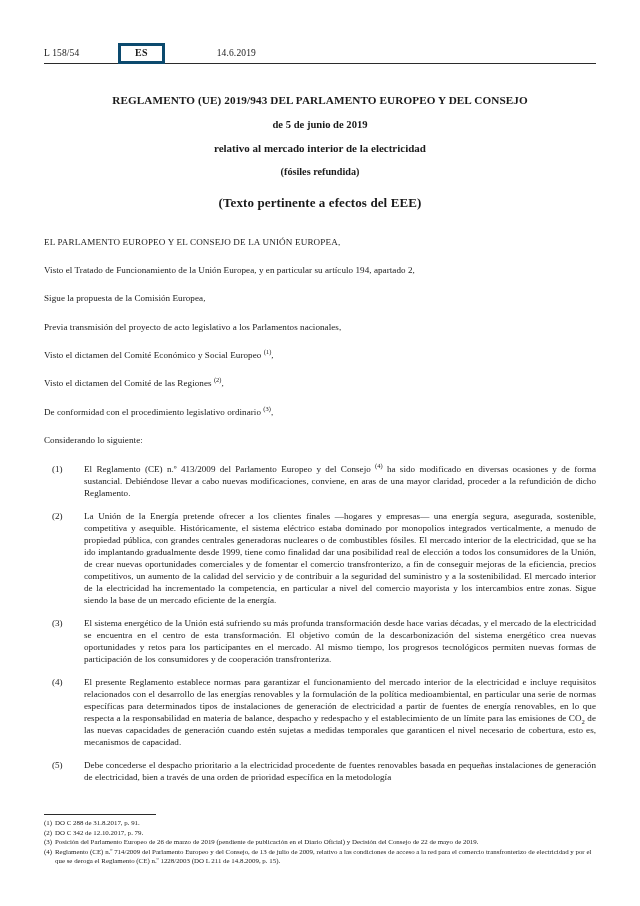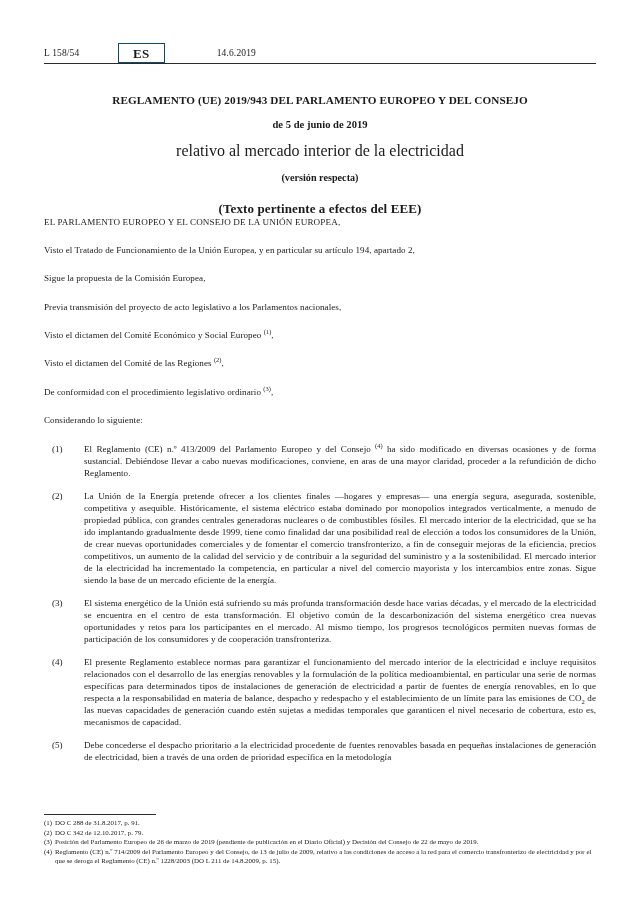--- a/index.html
+++ b/index.html
@@ -36,22 +36,22 @@
     width: 74px;
     flex: 0 0 74px;
     white-space: nowrap;
   }
   .hdr-lang-wrap {
     flex: 0 0 64px;
     display: flex;
     justify-content: flex-start;
   }
   .hdr-lang {
-    border: 1px solid #0c4a6e;
-    font-size: 13px;
+    border: 3px solid #0c4a6e;
+    font-size: 10px;
     line-height: 1;
     padding: 2.5px 14px 2.5px 14px;
     letter-spacing: .4px;
     font-weight: 600;
   }
   .hdr-title {
     flex: 1 1 auto;
     text-align: center;
     white-space: nowrap;
   }
@@ -75,38 +75,39 @@
     font-weight: bold;
     letter-spacing: .1px;
     line-height: 1.3;
   }
   .reg-date {
     font-size: 10.6px;
     font-weight: bold;
     margin-top: 11px;
   }
   .reg-subject {
-    font-size: 16px;
-    font-weight: normal;
+    font-size: 11px;
+    font-weight: bold;
     margin-top: 12px;
   }
   .reg-version {
     font-size: 10.2px;
     font-weight: bold;
     margin-top: 12px;
   }
   .eea-note {
     font-size: 13px;
     font-weight: bold;
     margin-top: 18px;
     letter-spacing: .1px;
   }
 
   
   .preamble {
+    margin-top: 26px;
   }
   .preamble p {
     margin: 0 0 17px 0;
     font-size: 9.1px;
     line-height: 1.25;
     letter-spacing: .05px;
   }
   .preamble p.caps {
     letter-spacing: .15px;
   }
@@ -190,21 +191,21 @@
       <span class="hdr-lang">ES</span>
     </div>
     <div class="hdr-date">14.6.2019</div>
   </div>
   <div class="header-rule"></div>
 
   <div class="title-block">
     <div class="reg-title">REGLAMENTO (UE) 2019/943 DEL PARLAMENTO EUROPEO Y DEL CONSEJO</div>
     <div class="reg-date">de 5 de junio de 2019</div>
     <div class="reg-subject">relativo al mercado interior de la electricidad</div>
-    <div class="reg-version">(versión respecta)</div>
+    <div class="reg-version">(fósiles refundida)</div>
     <div class="eea-note">(Texto pertinente a efectos del EEE)</div>
   </div>
 
   <div class="preamble">
     <p class="caps">EL PARLAMENTO EUROPEO Y EL CONSEJO DE LA UNIÓN EUROPEA,</p>
     <p>Visto el Tratado de Funcionamiento de la Unión Europea, y en particular su artículo 194, apartado 2,</p>
     <p>Sigue la propuesta de la Comisión Europea,</p>
     <p>Previa transmisión del proyecto de acto legislativo a los Parlamentos nacionales,</p>
     <p><span>Visto el dictamen del Comité Económico y Social Europeo </span><sup class="fn">(1)</sup><span>,</span></p>
     <p><span>Visto el dictamen del Comité de las Regiones </span><sup class="fn">(2)</sup><span>,</span></p>

